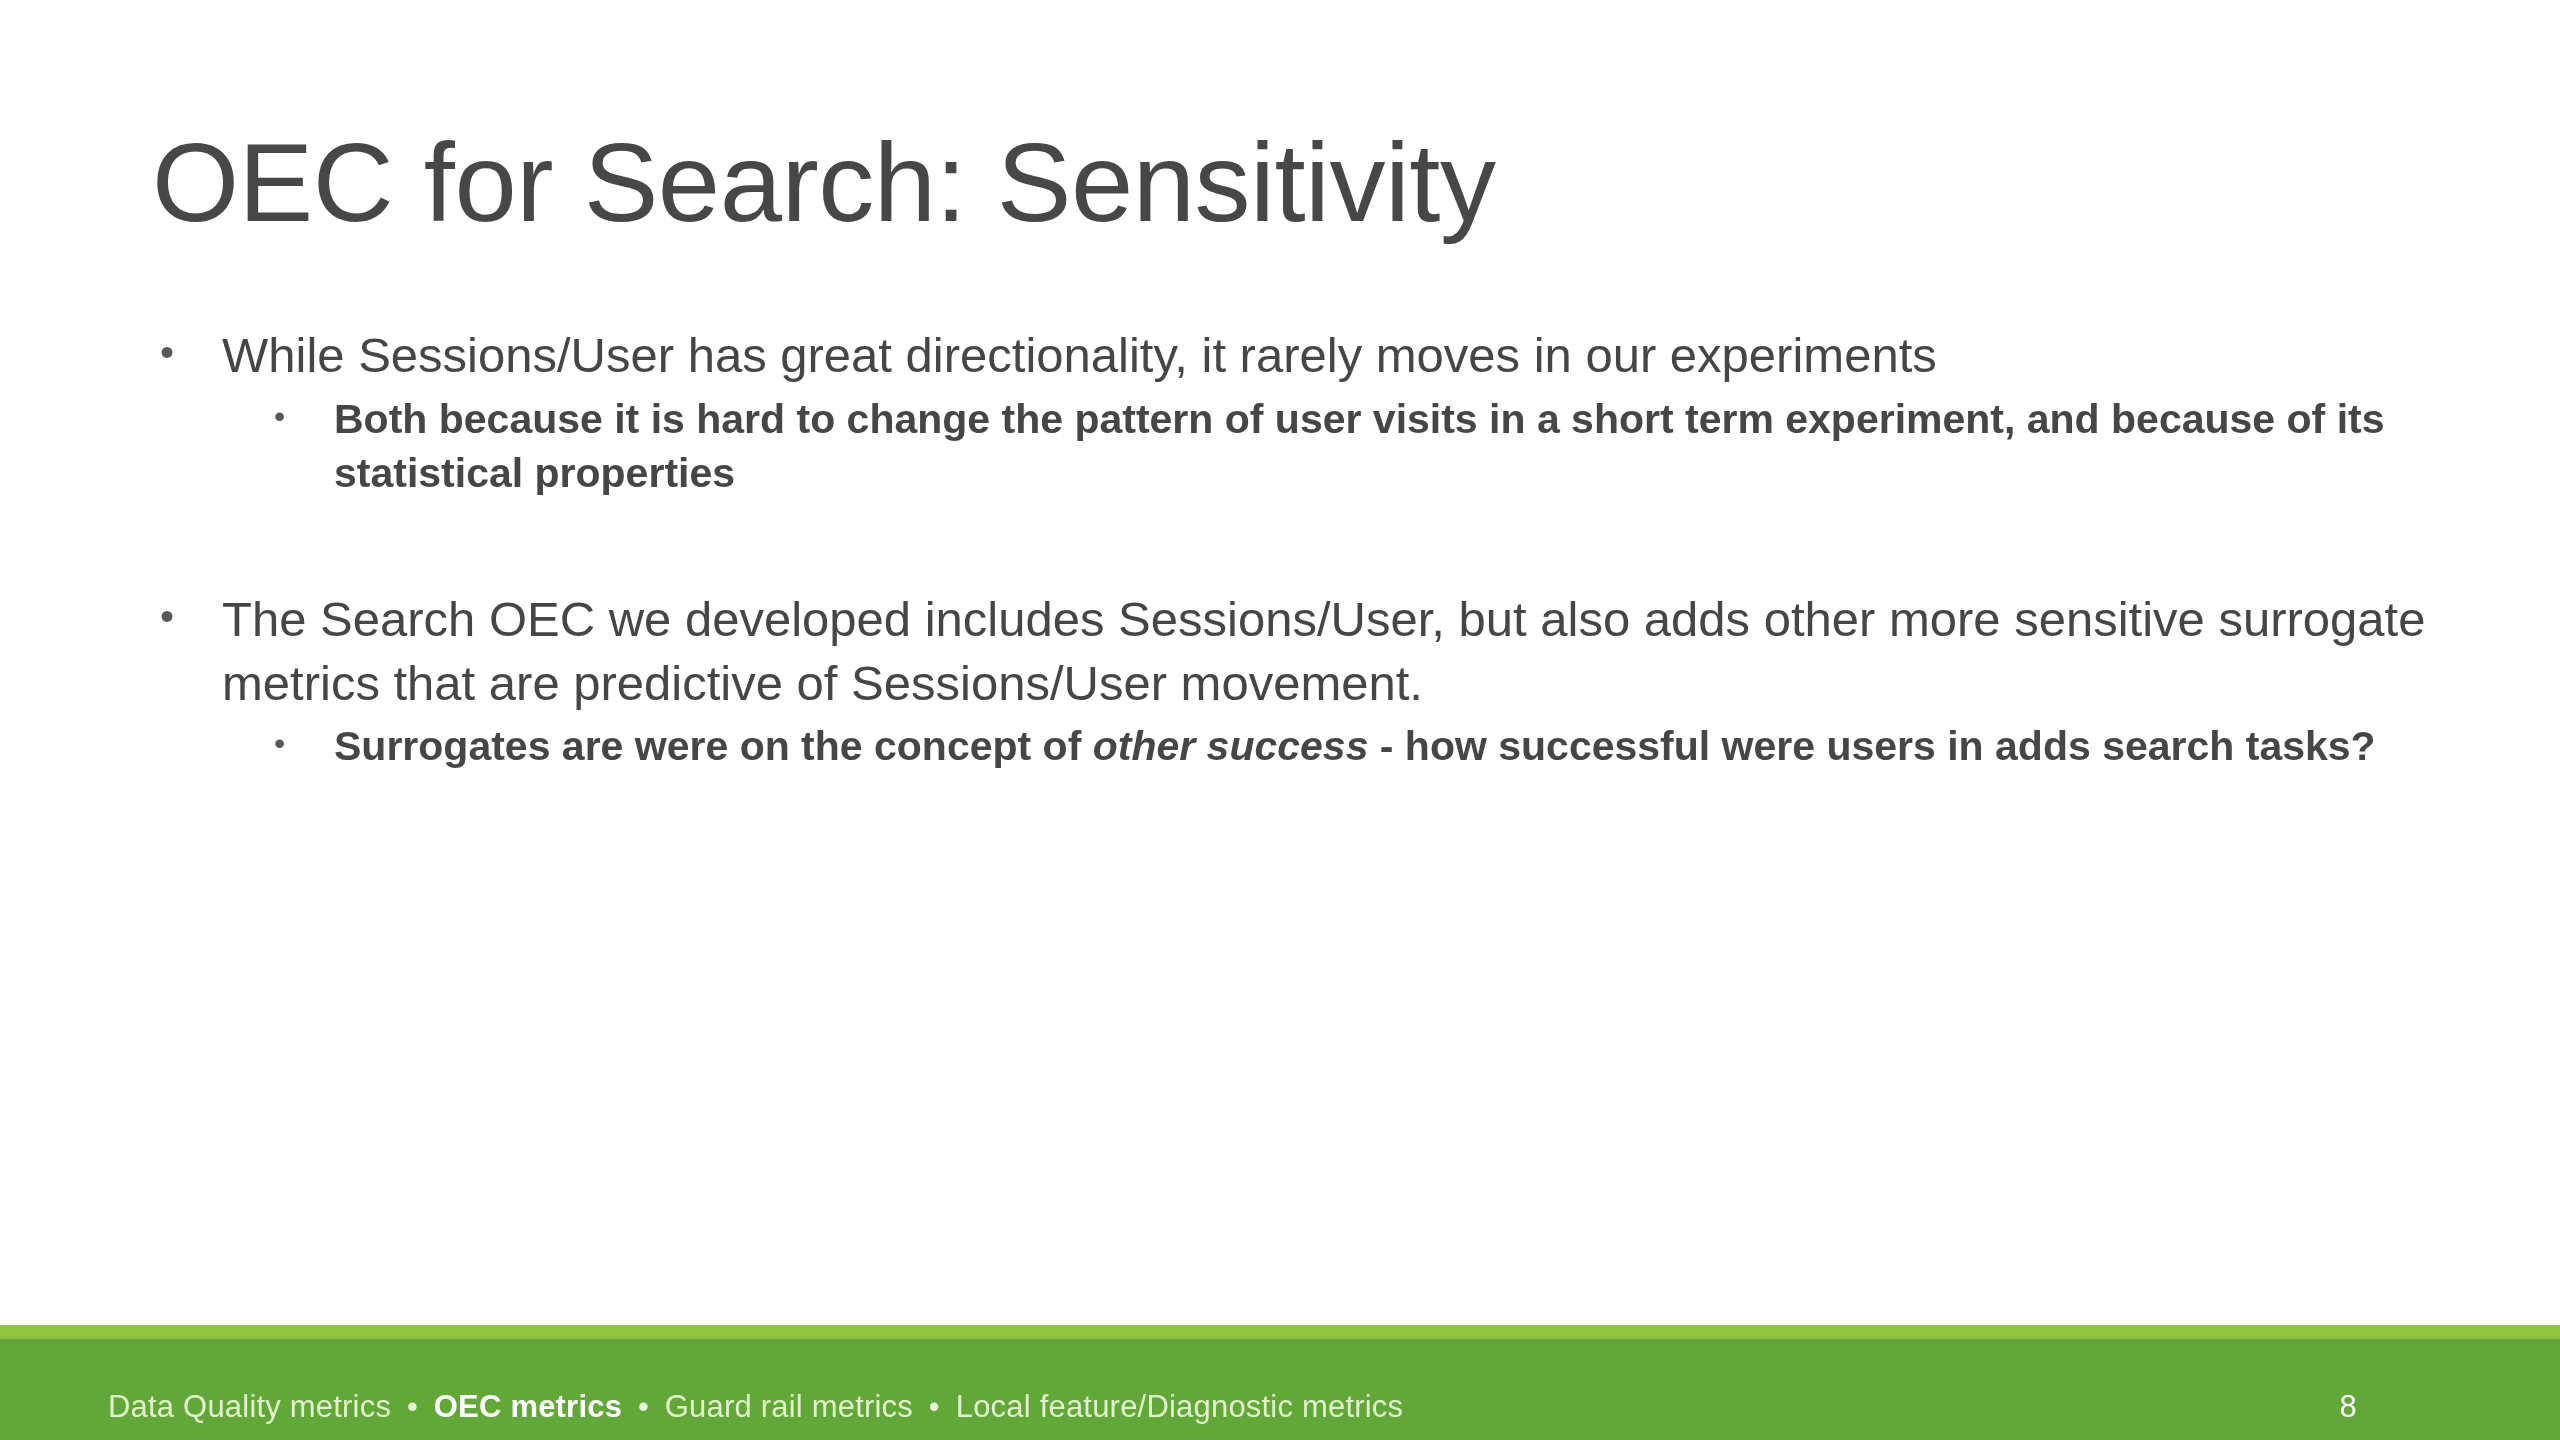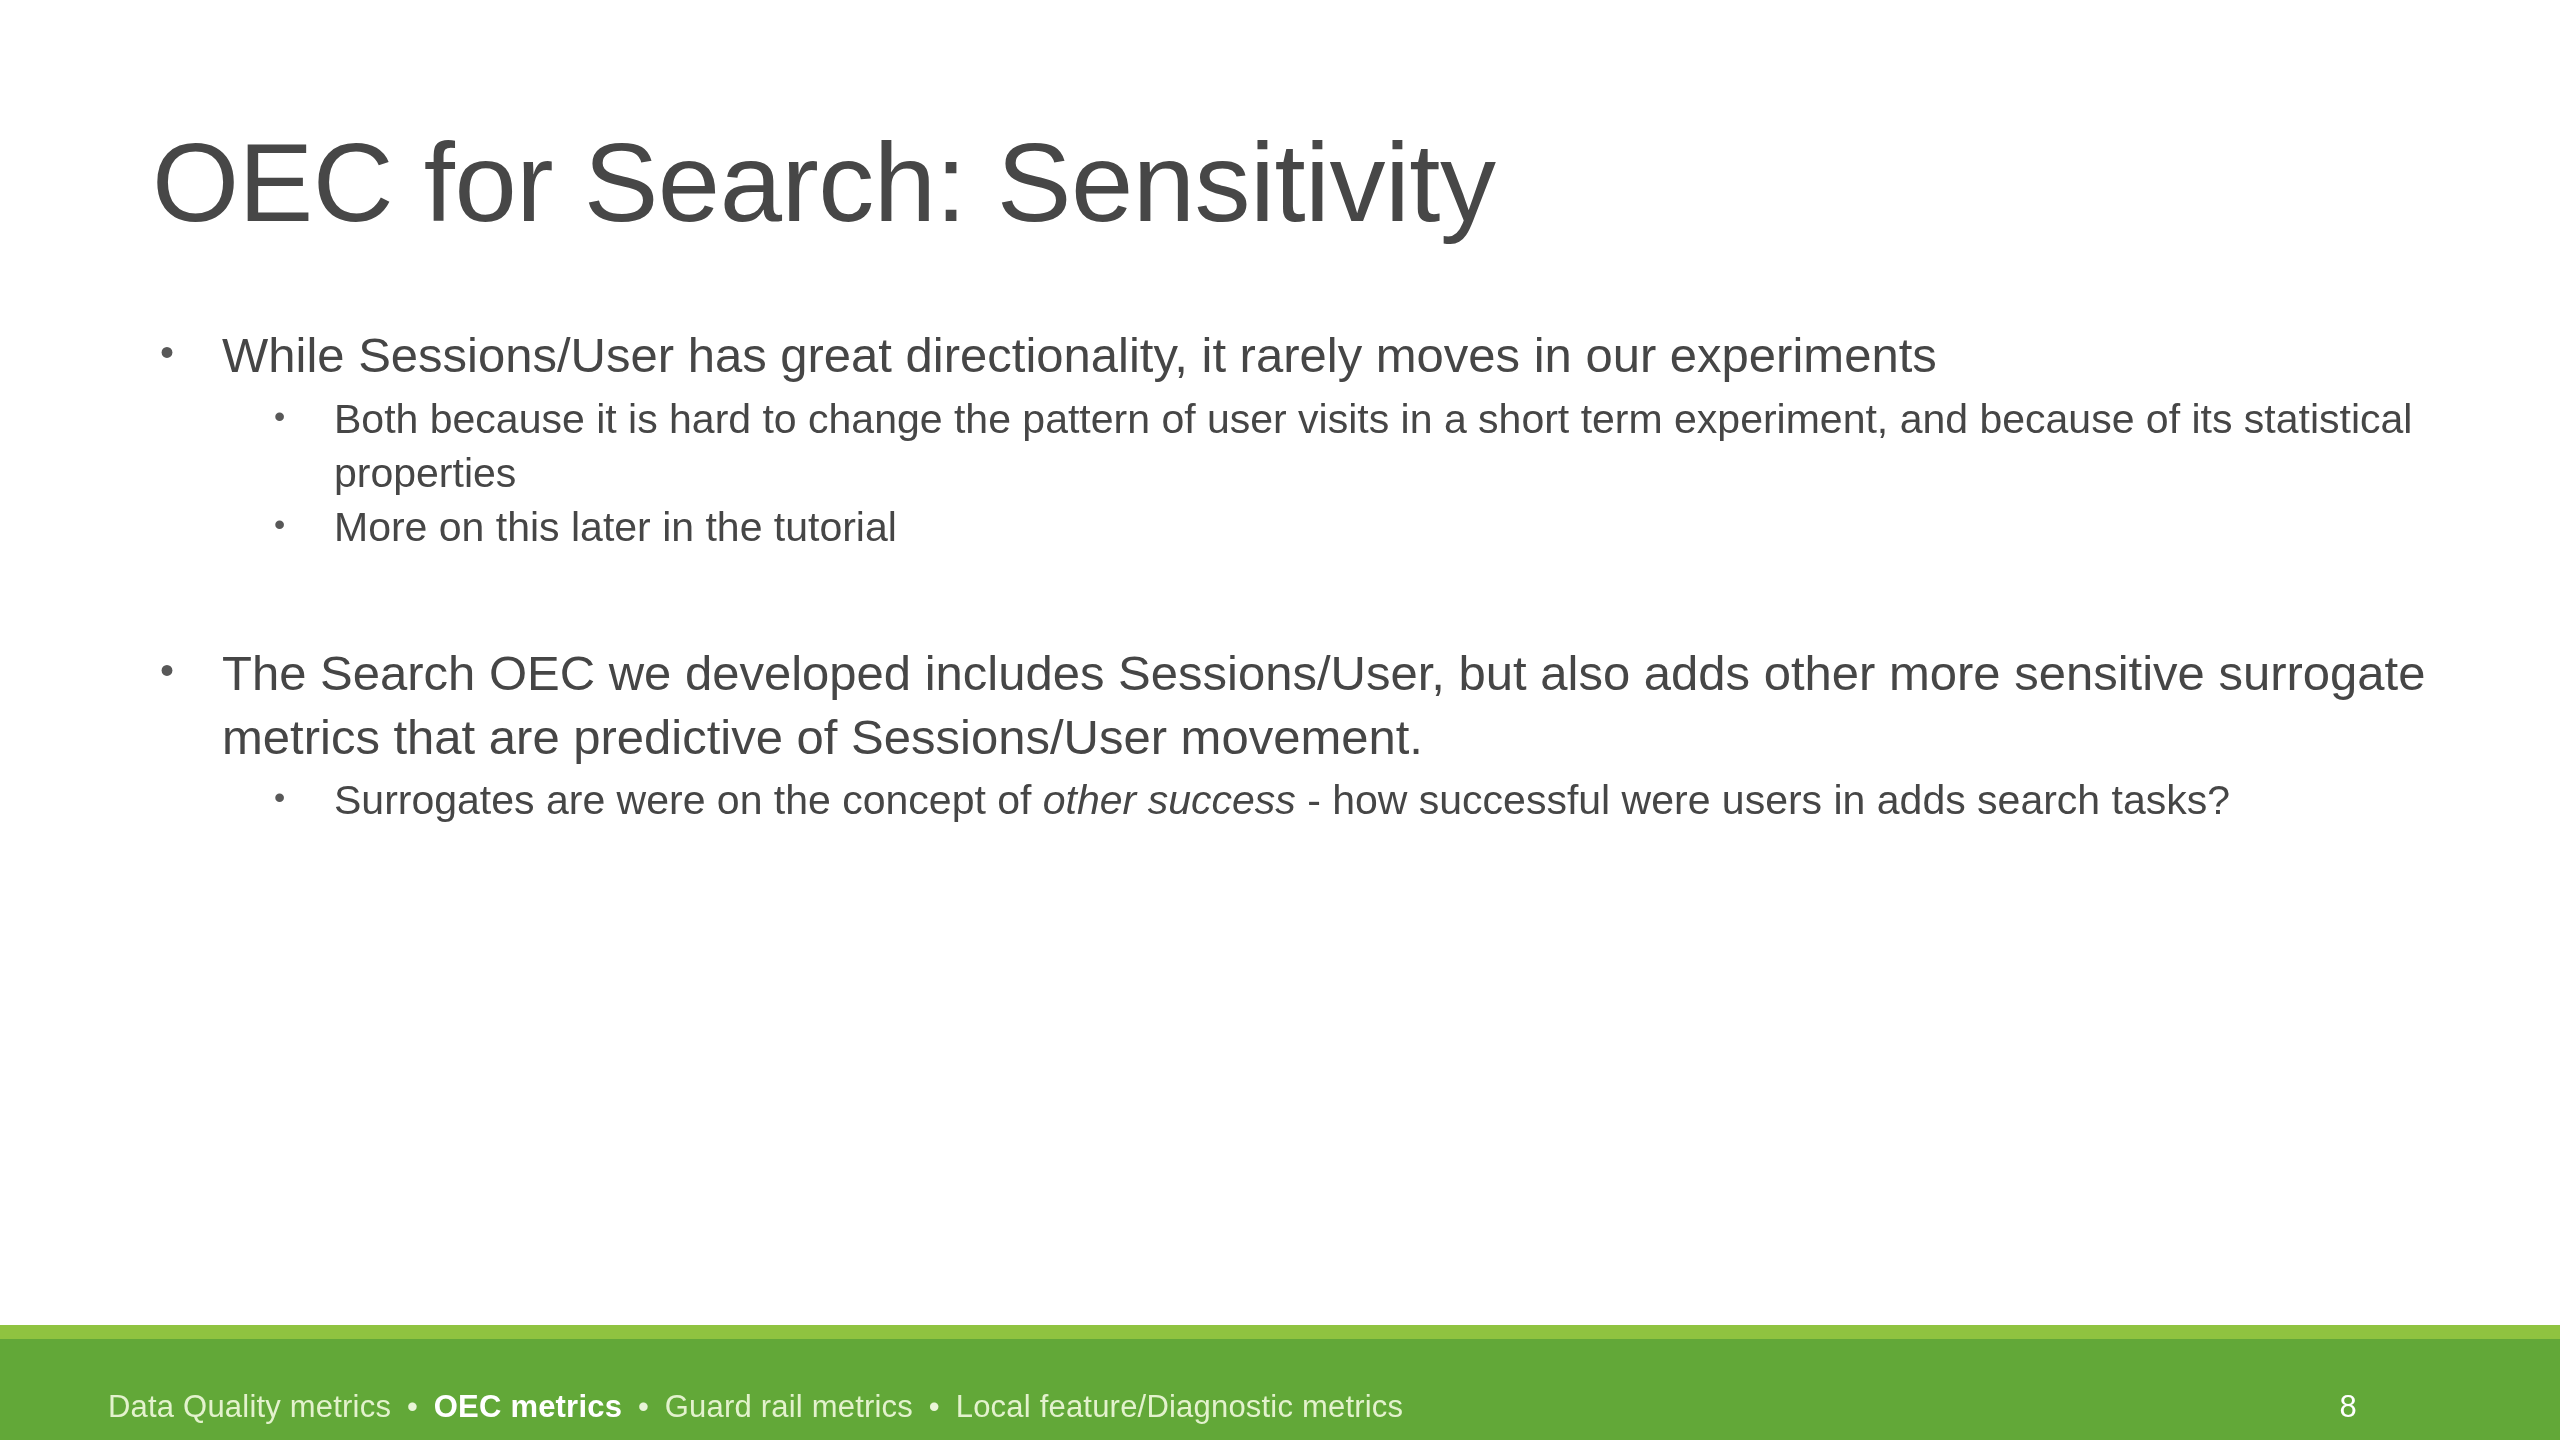--- a/index.html
+++ b/index.html
@@ -81,20 +81,21 @@
   li.b2 {
     position: relative;
     padding-left: 78px;
     font-size: 41px;
     line-height: 1.32;
     color: #464646;
     margin: 0;
   }
   li.b2 > .btext {
     display: block;
+    font-weight: bold;
   }
   li.b2::before {
     content: "\2022";
     position: absolute;
     left: 18px;
     top: -1px;
     font-size: 32px;
     line-height: 1.62;
     color: #585858;
   }
@@ -177,23 +178,20 @@
   <h1 class="slide-title">OEC for Search: Sensitivity</h1>
 
   <div class="body-block">
 
     <ul class="lvl1">
       <li class="b1">
         <span class="btext">While Sessions/User has great directionality, it rarely moves in our experiments</span>
         <ul class="lvl2">
           <li class="b2">
             <span class="btext">Both because it is hard to change the pattern of user visits in a short term experiment, and because of its statistical properties</span>
-          </li>
-          <li class="b2">
-            <span class="btext">More on this later in the tutorial</span>
           </li>
         </ul>
       </li>
     </ul>
 
     <div class="group-gap"></div>
 
     <ul class="lvl1">
       <li class="b1">
         <span class="btext">The Search OEC we developed includes Sessions/User, but also adds other more sensitive surrogate metrics that are predictive of Sessions/User movement.</span>

